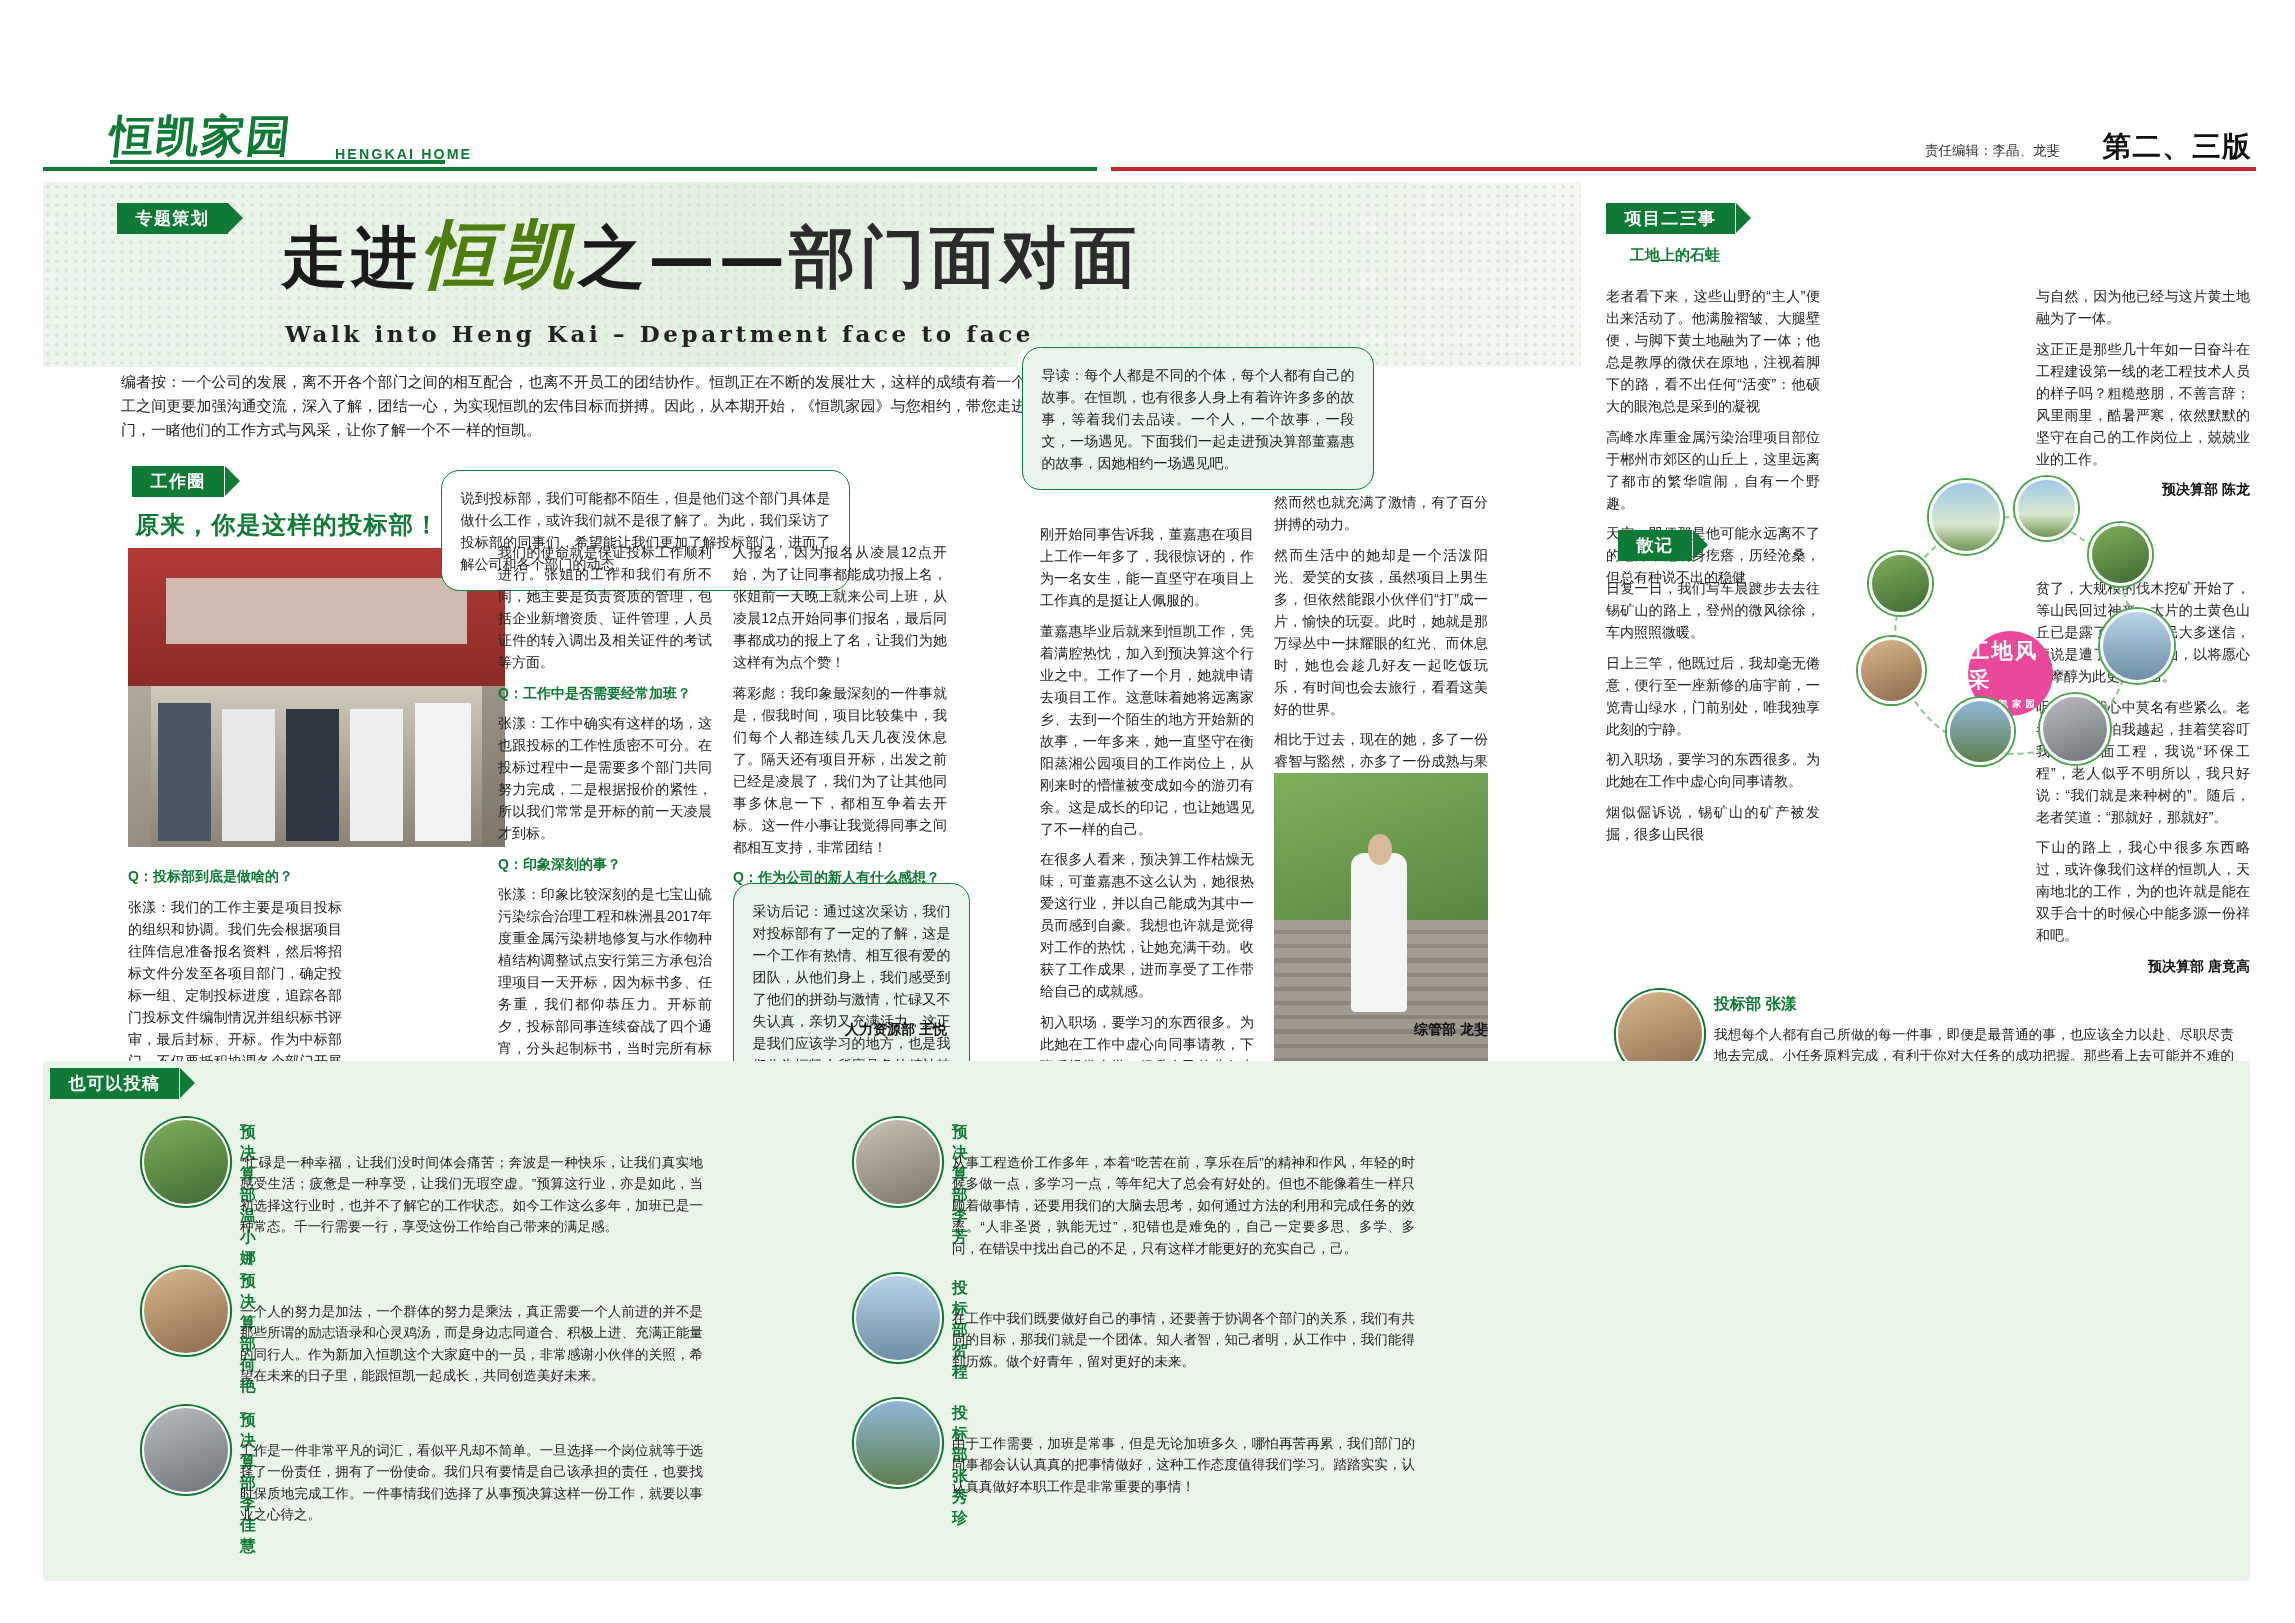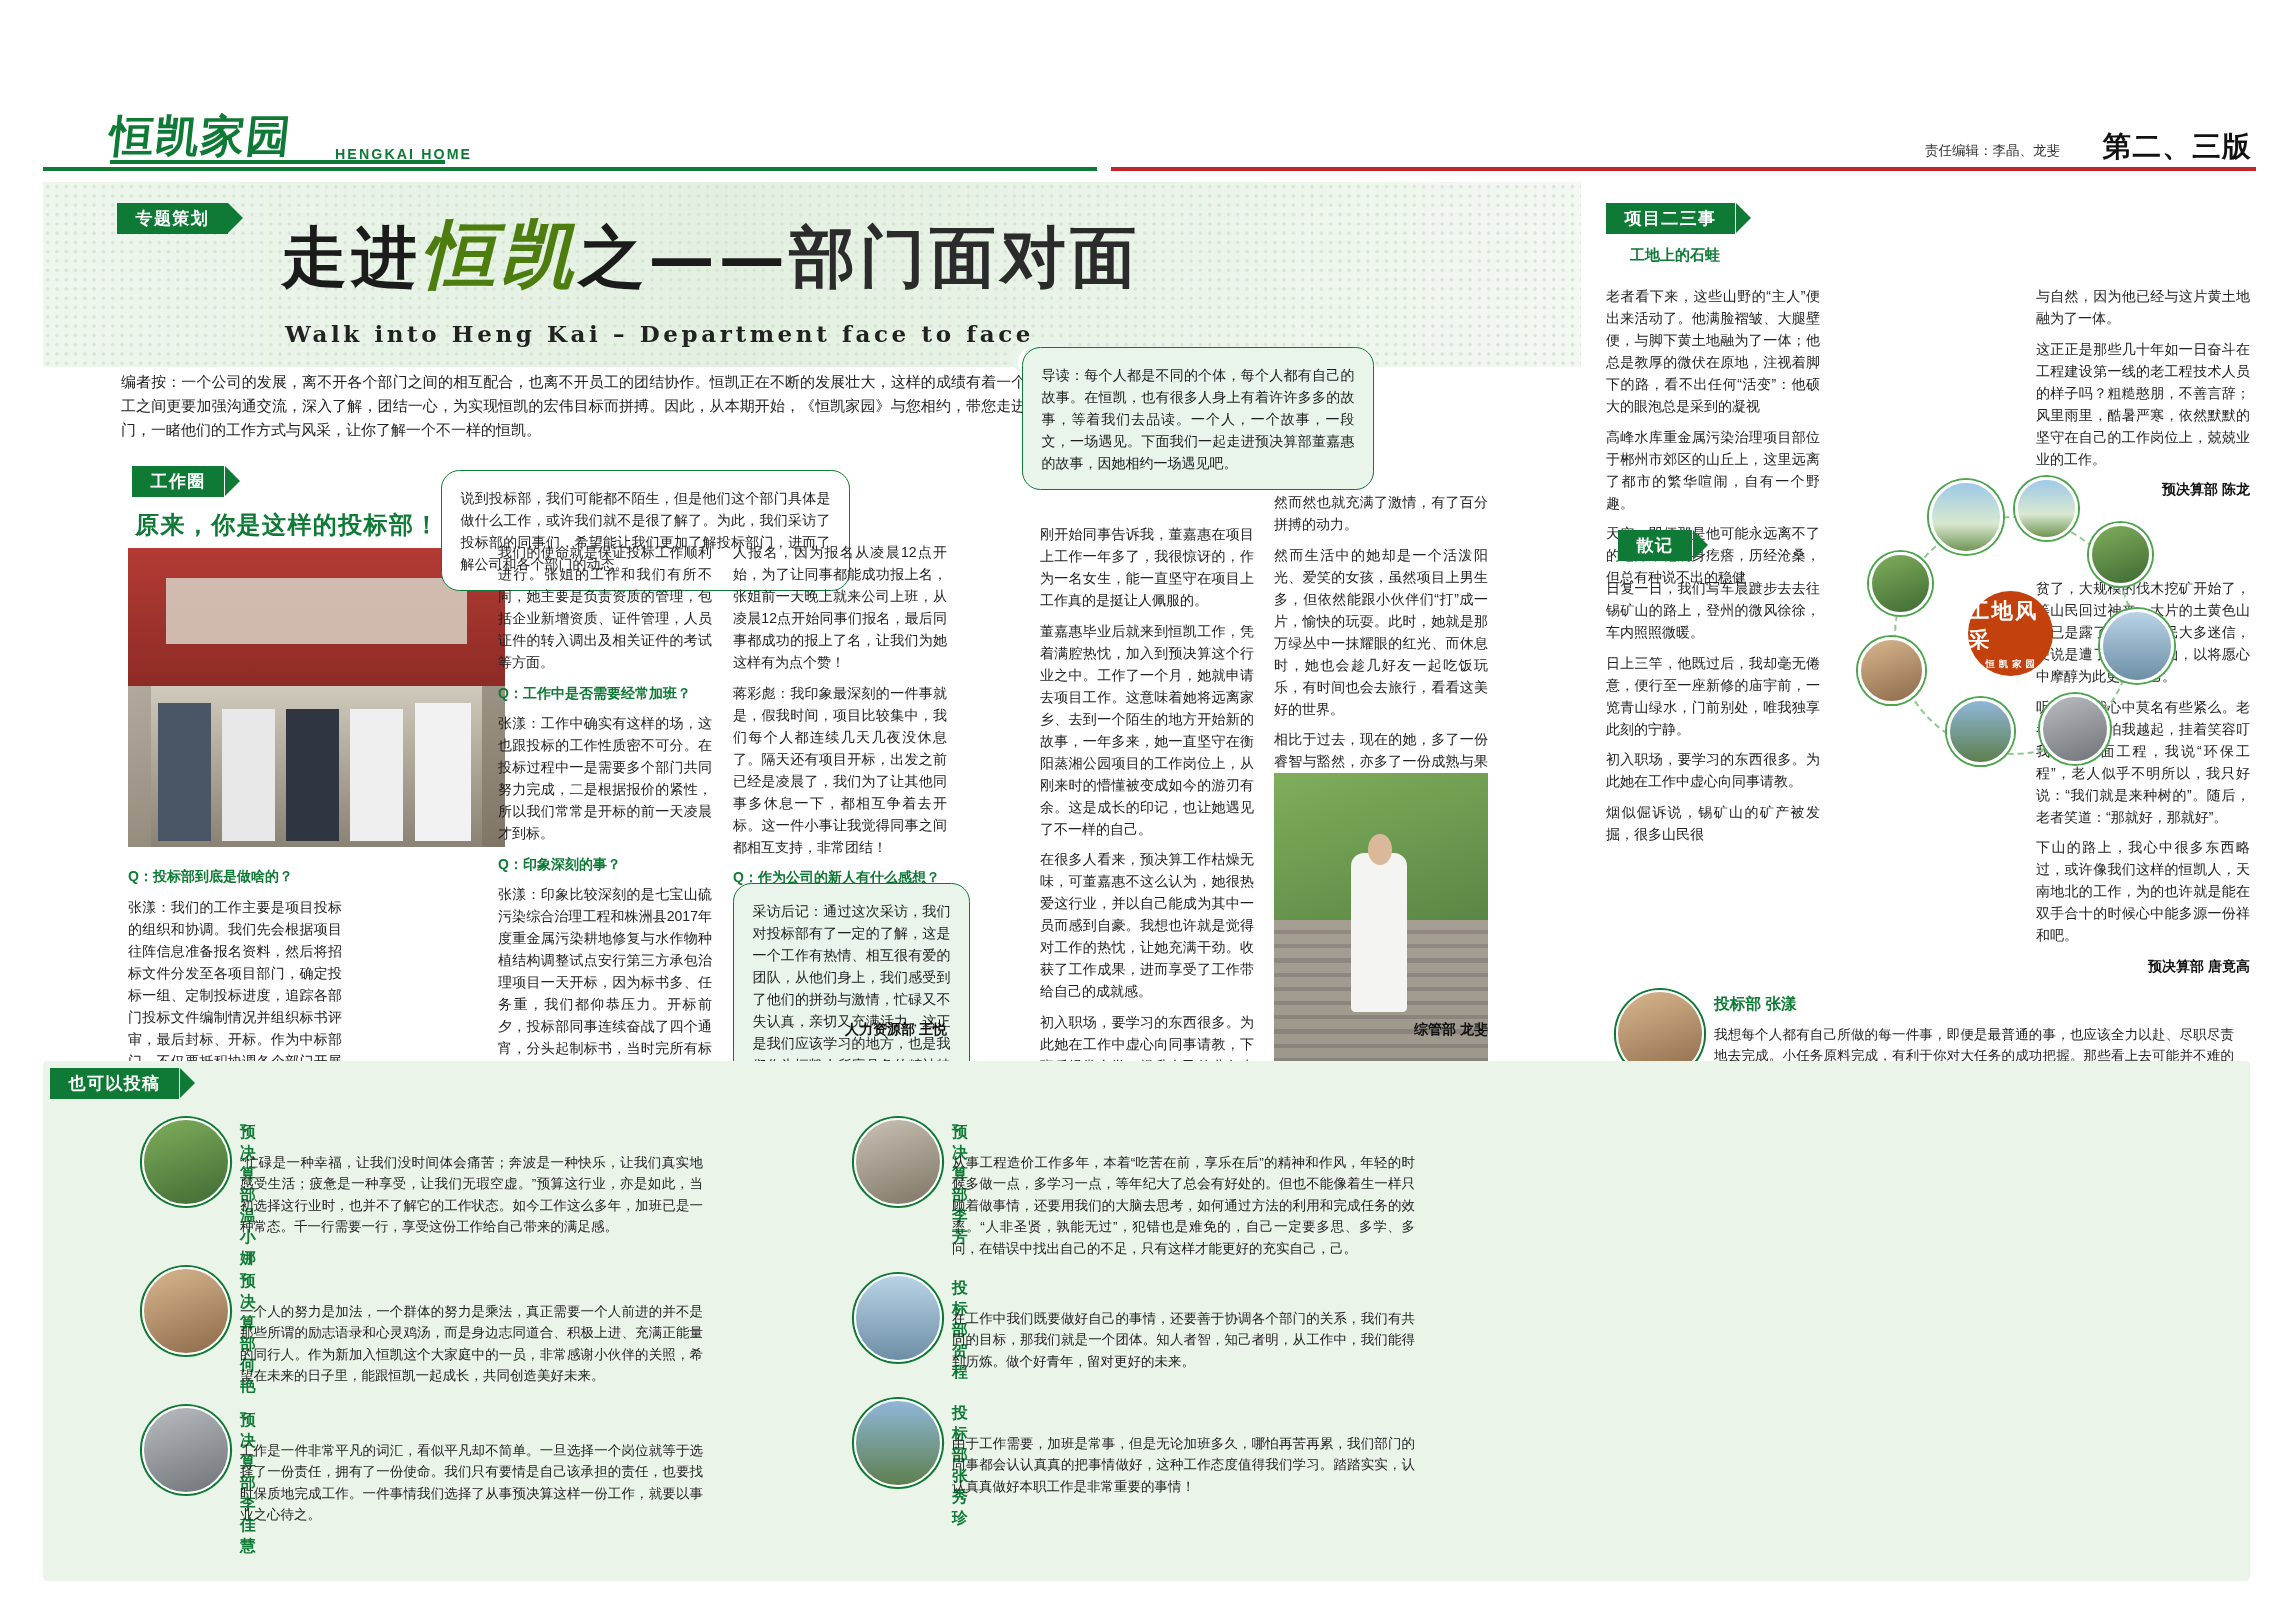--- a/index.html
+++ b/index.html
@@ -57,22 +57,22 @@
   .person{position:absolute;}
   .person .ava{position:absolute;left:0;top:0;width:84px;height:84px;border-radius:50%;border:2.8px solid #ffffff;box-shadow:0 0 0 2.1px #0f7a35;overflow:hidden;}
   .person .nm{position:absolute;left:98px;top:4.3px;font-size:15.7px;font-weight:bold;color:#0f7a35;}
   .person .tx{position:absolute;left:98px;top:34px;width:463px;font-size:13.5px;line-height:21.4px;color:#222;text-align:justify;}
   .oneword{position:absolute;left:50px;top:1068px;}
 
   
   .diagram{position:absolute;}
   .ring{position:absolute;border-radius:50%;border:2.1px dashed #8ec98f;}
   .bubble{position:absolute;border-radius:50%;overflow:hidden;border:3.6px solid #ffffff;box-shadow:0 0 0 2.1px #4da64f;}
-  .center-badge{position:absolute;border-radius:50%;background:#c2410c;color:#fff;display:flex;flex-direction:column;
-                 align-items:center;justify-content:center;font-weight:bold;}
+  .center-badge{position:absolute;border-radius:50%;background:#ec4899;color:#fff;display:flex;flex-direction:column;
+                 align-items:center;justify-content:center;font-weight:bold;margin-top:40px;}
   .center-badge .t1{font-size:21.4px;letter-spacing:2.1px;}
   .center-badge .t2{font-size:9.3px;letter-spacing:0.7px;margin-top:4.3px;}
 
   
   .g-green{background:linear-gradient(160deg,#7fae5c,#3f6b33);}
   .g-sky{background:linear-gradient(180deg,#9ec9e8,#d8e8cf 60%,#6f9452);}
   .g-warm{background:linear-gradient(160deg,#d8b78e,#8d6a4a);}
   .g-city{background:linear-gradient(180deg,#b9d3e6,#6d8fa5);}
   .g-people{background:linear-gradient(160deg,#c9c3b5,#7e7566);}
   .g-grey{background:linear-gradient(160deg,#b9bcc0,#6f7479);}

